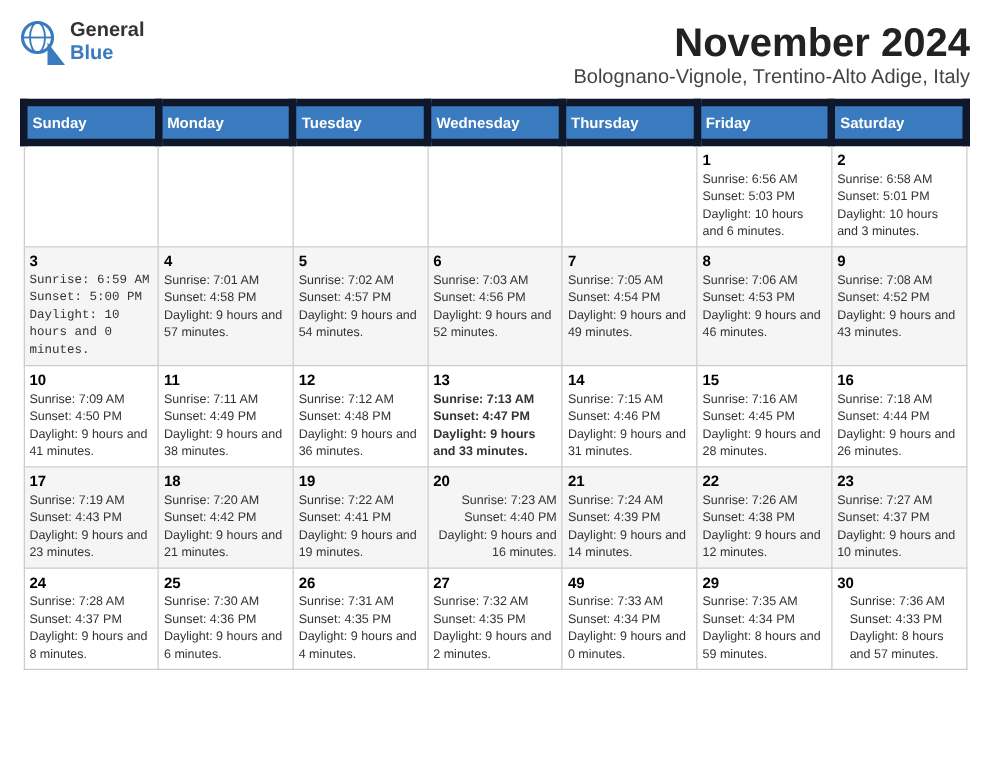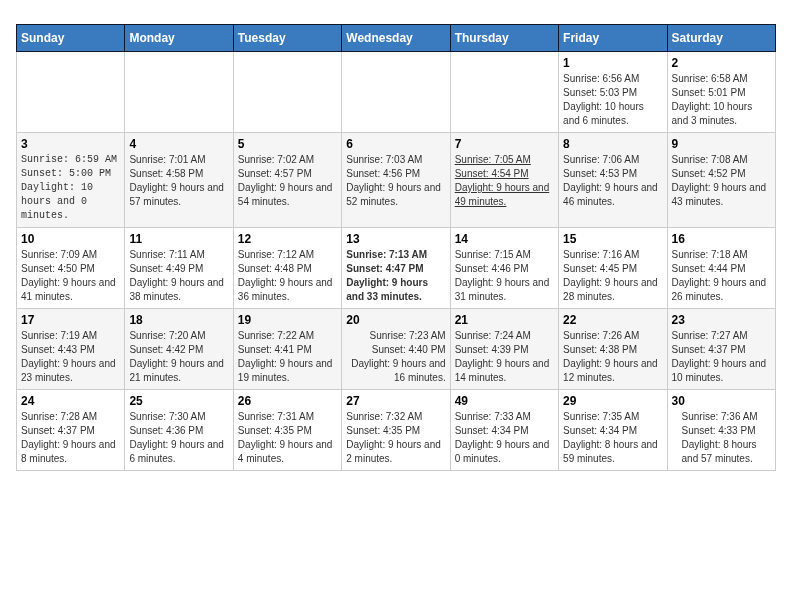--- a/index.html
+++ b/index.html
@@ -43,21 +43,21 @@
       border-collapse: collapse;
       font-size: 11px;
     }
     .calendar th {
       background: #3a7abf;
       color: #fff;
       padding: 6px 4px;
       text-align: left;
       font-size: 12px;
       font-weight: bold;
-      border: 1px solid #0f172a;
+      border: 6px solid #0f172a;
     }
     .calendar td {
       border: 1px solid #ccc;
       vertical-align: top;
       padding: 4px;
       width: calc(100%/7);
       min-height: 80px;
       background: #fff;
     }
     .calendar tr:nth-child(even) td {
@@ -75,20 +75,39 @@
       line-height: 1.4;
     }
     .empty-cell {
       background: #fff !important;
     }
   </style>
 </head>
 <body>
 
 <div class="header-area">
+  <div class="logo">
+    <div class="logo-wrapper">
+
+      <svg width="36" height="36" viewBox="0 0 36 36">
+        <circle cx="14" cy="14" r="12" fill="none" stroke="#3a7abf" stroke-width="2.5"></circle>
+        <ellipse cx="14" cy="14" rx="6" ry="12" fill="none" stroke="#3a7abf" stroke-width="1.5"></ellipse>
+        <line x1="2" y1="14" x2="26" y2="14" stroke="#3a7abf" stroke-width="1.5"></line>
+        <polygon points="22,18 36,36 22,36" fill="#3a7abf"></polygon>
+      </svg>
+      <div>
+        <div style="font-size:16px;font-weight:bold;color:#333;line-height:1.1;"><span style="color:#333;">General</span></div>
+        <div style="font-size:16px;font-weight:bold;color:#3a7abf;line-height:1.1;">Blue</div>
+      </div>
+    </div>
+  </div>
+  <div class="title-block">
+    <div class="month-title">November 2024</div>
+    <div class="location-title">Bolognano-Vignole, Trentino-Alto Adige, Italy</div>
+  </div>
 </div>
 
 <table class="calendar">
   <thead>
     <tr>
       <th>Sunday</th>
       <th>Monday</th>
       <th>Tuesday</th>
       <th>Wednesday</th>
       <th>Thursday</th>
@@ -136,21 +155,21 @@
 Daylight: 9 hours and 54 minutes.</div>
         </td>
         <td>
           <span class="day-num">6</span>
           <div class="day-info" style="white-space: pre-line;">Sunrise: 7:03 AM
 Sunset: 4:56 PM
 Daylight: 9 hours and 52 minutes.</div>
         </td>
         <td>
           <span class="day-num">7</span>
-          <div class="day-info" style="white-space: pre-line; text-decoration: underline;">Sunrise: 7:05 AM
+          <div class="day-info" style="white-space: pre-line;">Sunrise: 7:05 AM
 Sunset: 4:54 PM
 Daylight: 9 hours and 49 minutes.</div>
         </td>
         <td>
           <span class="day-num">8</span>
           <div class="day-info" style="white-space: pre-line;">Sunrise: 7:06 AM
 Sunset: 4:53 PM
 Daylight: 9 hours and 46 minutes.</div>
         </td>
         <td>

